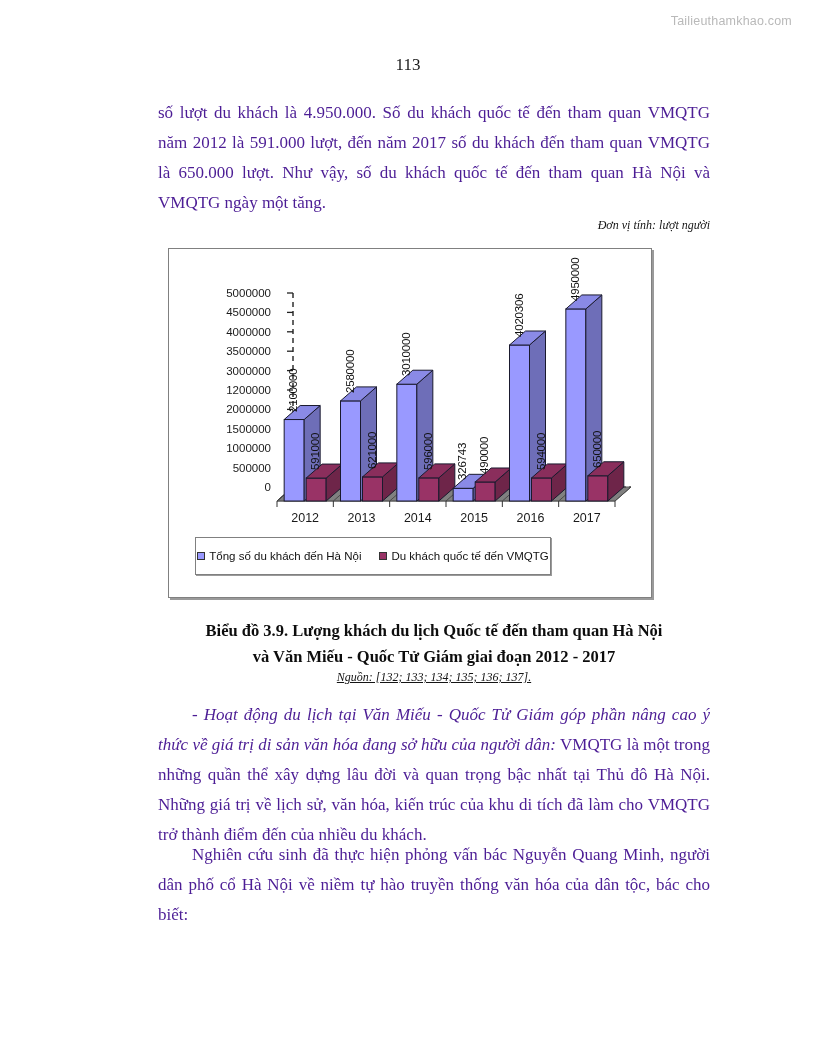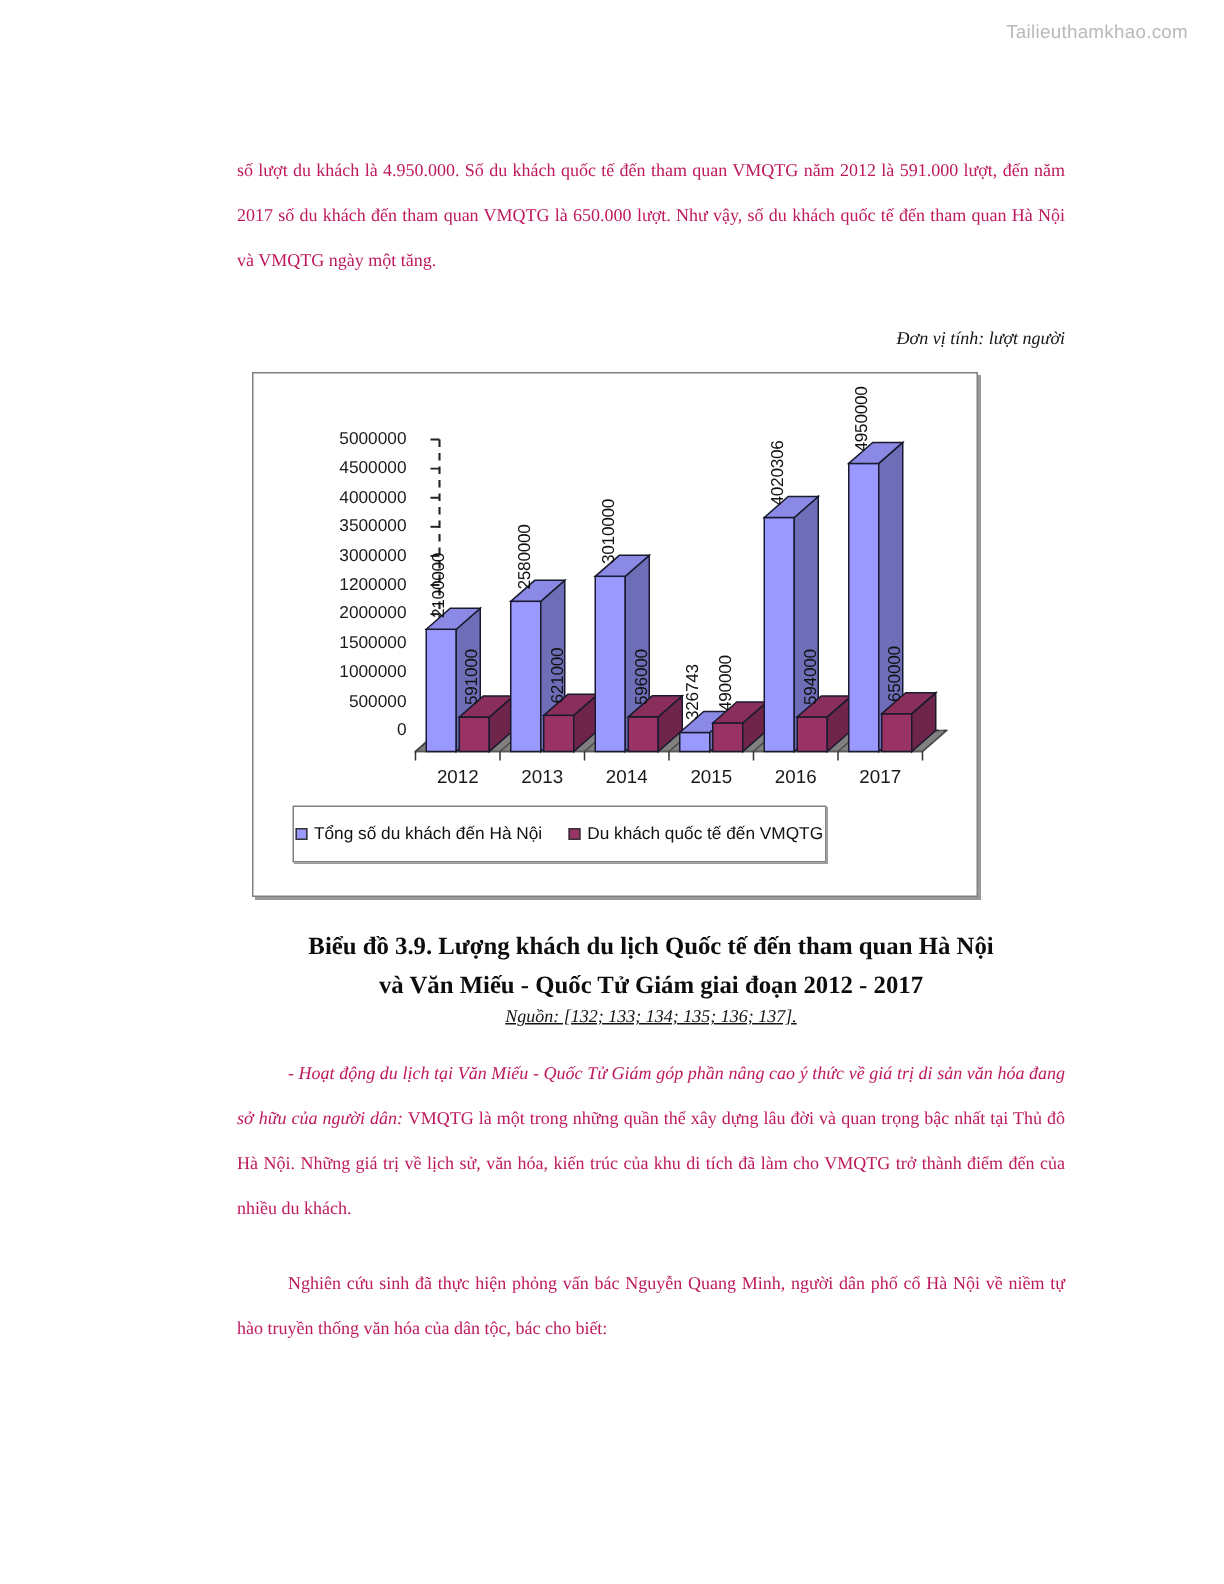--- a/index.html
+++ b/index.html
@@ -46,26 +46,26 @@
     color: #1a1a1a;
   }
 
   
   .body-block {
     position: absolute;
     left: 158px;
     width: 552px;
   }
   .para {
-    font-size: 12px;
+    font-size: 17px;
     line-height: 30px;
     text-align: justify;
     text-justify: inter-word;
     margin: 0;
-    color: #be185d;
+    color: #4c1d95;
   }
   .para.indent { text-indent: 34px; }
 
   .para .ital { font-style: italic; }
 
   #para-top   { top: 98px; }
   #para-mid   { top: 700px; }
   #para-bot   { top: 840px; }
 
   
@@ -197,20 +197,21 @@
   
   .chart-svg { position: absolute; left: 0; top: 0; }
 </style>
 </head>
 <body>
 
 <div class="page">
 
   <div class="watermark">Tailieuthamkhao.com</div>
 
+  <div class="page-number">113</div>
 
   <div class="body-block" id="para-top">
     <p class="para">số lượt du khách là 4.950.000. Số du khách quốc tế đến tham quan VMQTG năm 2012 là 591.000 lượt, đến năm 2017 số du khách đến tham quan VMQTG là 650.000 lượt. Như vậy, số du khách quốc tế đến tham quan Hà Nội và VMQTG ngày một tăng.</p>
   </div>
 
   <div class="unit-label">Đơn vị tính: lượt người</div>
 
   <div class="chart-frame">
     <div class="plot-area">
 

